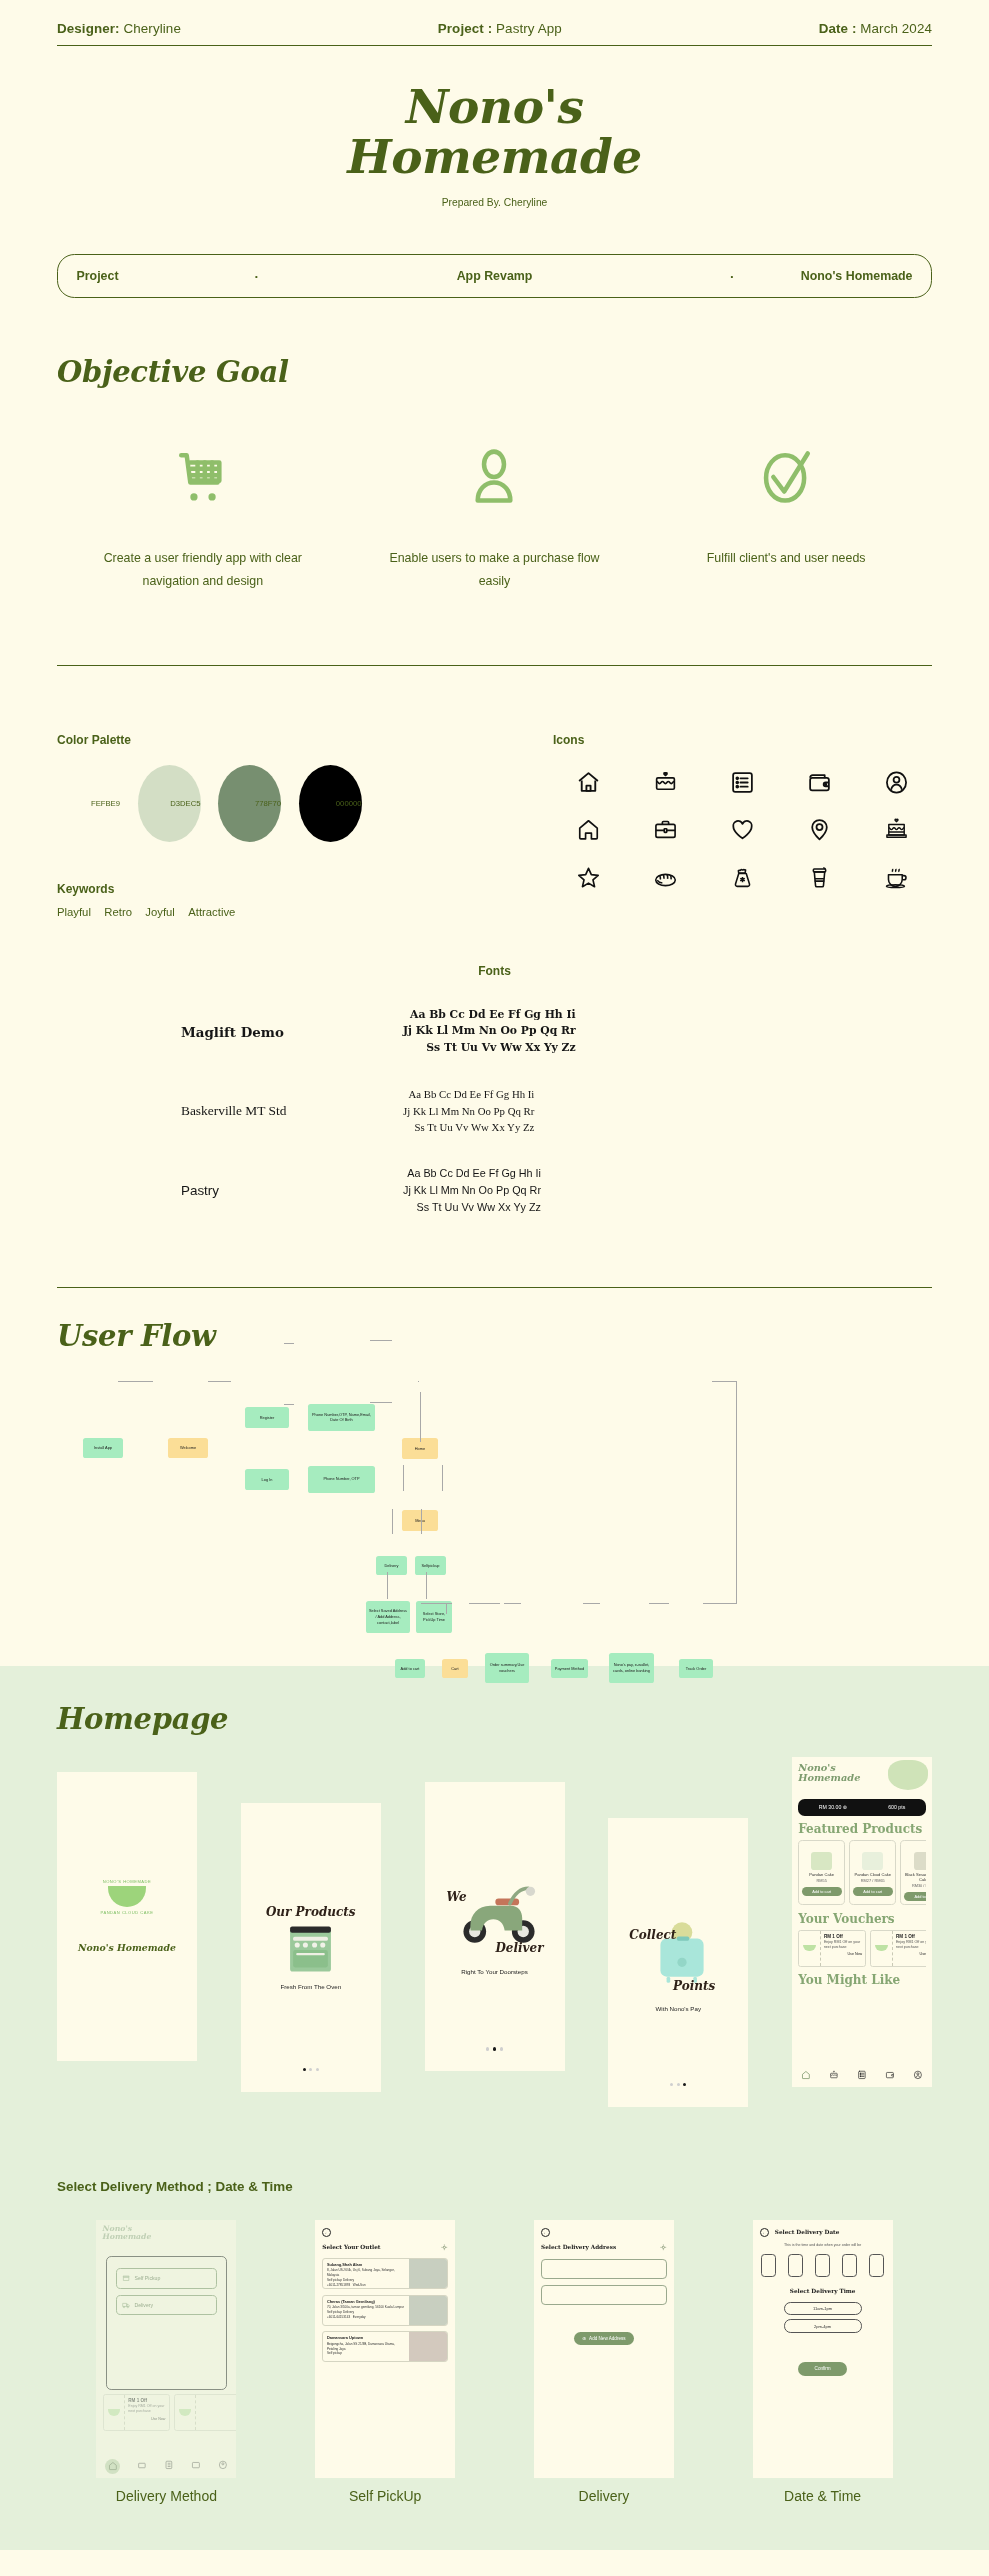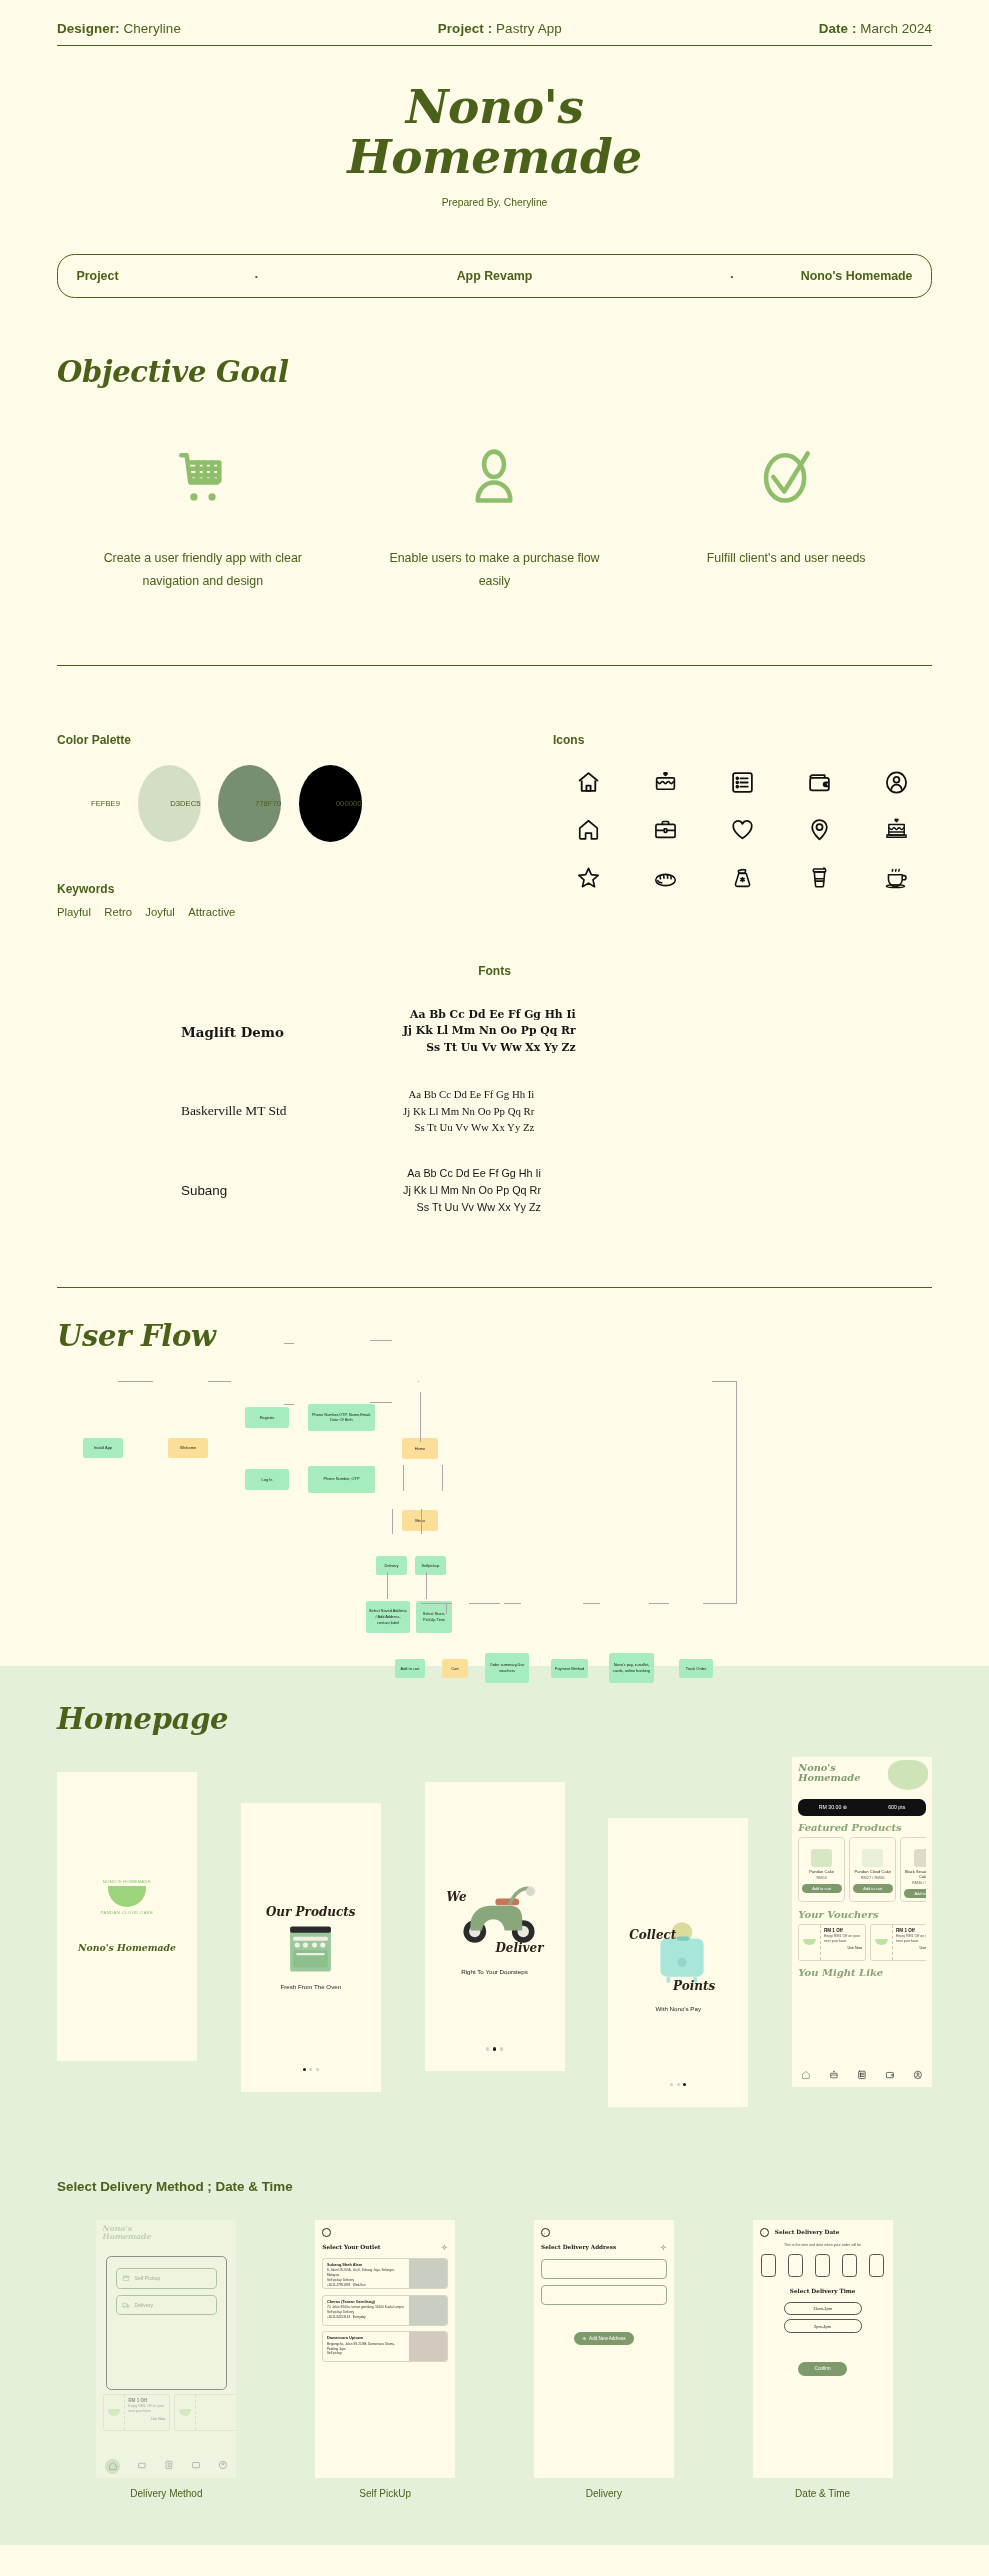--- a/index.html
+++ b/index.html
@@ -139,22 +139,22 @@
              color: #2E2119; font-size: 12px; }
 
   
   .home-phone { width: 140px; height: 330px; padding: 0; position: relative; }
   .home-hero { height: 38px; background: #FEFBE9; position: relative; padding: 5.2px 6.2px 0 6.2px; }
   .home-logo { font-family: "DejaVu Serif", serif; font-weight: 700; font-style: italic;
                color: #7D9B6E; font-size: 9.8px; line-height: 1.05; }
   .wallet-bar { margin: 3.1px 6.2px 0 6.2px; background: #111; border-radius: 6.7px; height: 17.5px;
                 display: flex; align-items: center; justify-content: space-around;
                 color: #fff; font-size: 5.2px; }
-  .home-sec { font-family: "DejaVu Serif", serif; font-weight: 700; font-style: italic;
-              color: #86A673; font-size: 10px; margin: 6.2px 6.2px 0 6.2px; }
+  .home-sec { font-family: "DejaVu Serif", serif; font-weight: 700; 
+              color: #86A673; font-size: 12px; margin: 6.2px 6.2px 0 6.2px; }
   .prodrow { display: flex; gap: 4.1px; margin: 4.1px 6.2px 0 6.2px; overflow: hidden; }
   .prodcard { flex: 0 0 47px; border: 0.5px solid #D8D8C8; border-radius: 4.6px;
               padding: 3.6px 2.6px; text-align: center; background: #FEFBE9; }
   .prodcard .pimg { height: 25px; display: flex; align-items: flex-end; justify-content: center; }
   .prodcard .pname { font-size: 4.1px; color: #333; margin-top: 2.6px; }
   .prodcard .pprice { font-size: 3.9px; color: #666; margin-top: 1px; }
   .addbtn { margin-top: 3.1px; background: #7E9A6B; color: #fff; border-radius: 4.6px;
             font-size: 3.9px; padding: 2.1px 0; }
   .voucher-row { display: flex; gap: 4.1px; margin: 4.1px 6.2px 0 6.2px; overflow: hidden; }
   .voucher { flex: 0 0 68px; border: 0.5px solid #D8D8C8; border-radius: 2.6px; height: 37px;
@@ -165,21 +165,21 @@
   .v-title { font-size: 4.6px; font-weight: 700; color: #222; }
   .v-desc { font-size: 3.6px; color: #555; line-height: 1.4; margin-top: 1px; }
   .v-use { font-size: 3.6px; color: #222; text-align: right; margin-top: 2.1px; }
   .tabbar { position: absolute; bottom: 0; left: 0; right: 0; height: 23px;
             display: flex; align-items: center; justify-content: space-around;
             background: #FEFBE9; }
   .tabbar svg { width: 9.8px; height: 9.8px; }
   .tabbar .tab-active { width: 15.5px; height: 15.5px; border-radius: 50%; background: #BCCFA8;
                         display: flex; align-items: center; justify-content: center; }
 
-  .screen-label { text-align: center; font-size: 10px; color: #4A6119; margin-top: 10.3px; }
+  .screen-label { text-align: center; font-size: 14px; color: #4A6119; margin-top: 10.3px; }
 
   
   .pf-head { display: flex; align-items: baseline; }
   .pf-sub { font-size: 13.4px; font-weight: 700; color: #4A6119; }
   .pf-row { margin-top: 26px; display: flex; gap: 0; }
   .pf-col { flex: 1; display: flex; flex-direction: column; align-items: center; }
   .pf-phone { width: 140px; height: 258px; background: #FEFBE9; position: relative;
               overflow: hidden; font-family: "Liberation Sans", sans-serif; }
   .pf-phone.faded { opacity: .45; }
   .mini-back { width: 8.8px; height: 8.8px; border: 0.7px solid #222; border-radius: 50%;
@@ -430,21 +430,21 @@
       <div class="font-row f-bask">
         <div class="font-name">Baskerville MT Std</div>
         <div class="font-spec">
           <div>Aa Bb Cc Dd Ee Ff Gg Hh Ii</div>
           <div>Jj Kk Ll Mm Nn Oo Pp Qq Rr</div>
           <div>Ss Tt Uu Vv Ww Xx Yy Zz</div>
         </div>
       </div>
 
       <div class="font-row f-pop">
-        <div class="font-name">Subang</div>
+        <div class="font-name">Pastry</div>
         <div class="font-spec">
           <div>Aa Bb Cc Dd Ee Ff Gg Hh Ii</div>
           <div>Jj Kk Ll Mm Nn Oo Pp Qq Rr</div>
           <div>Ss Tt Uu Vv Ww Xx Yy Zz</div>
         </div>
       </div>
     </div>
   </div>
 
   <div class="divider"></div>

